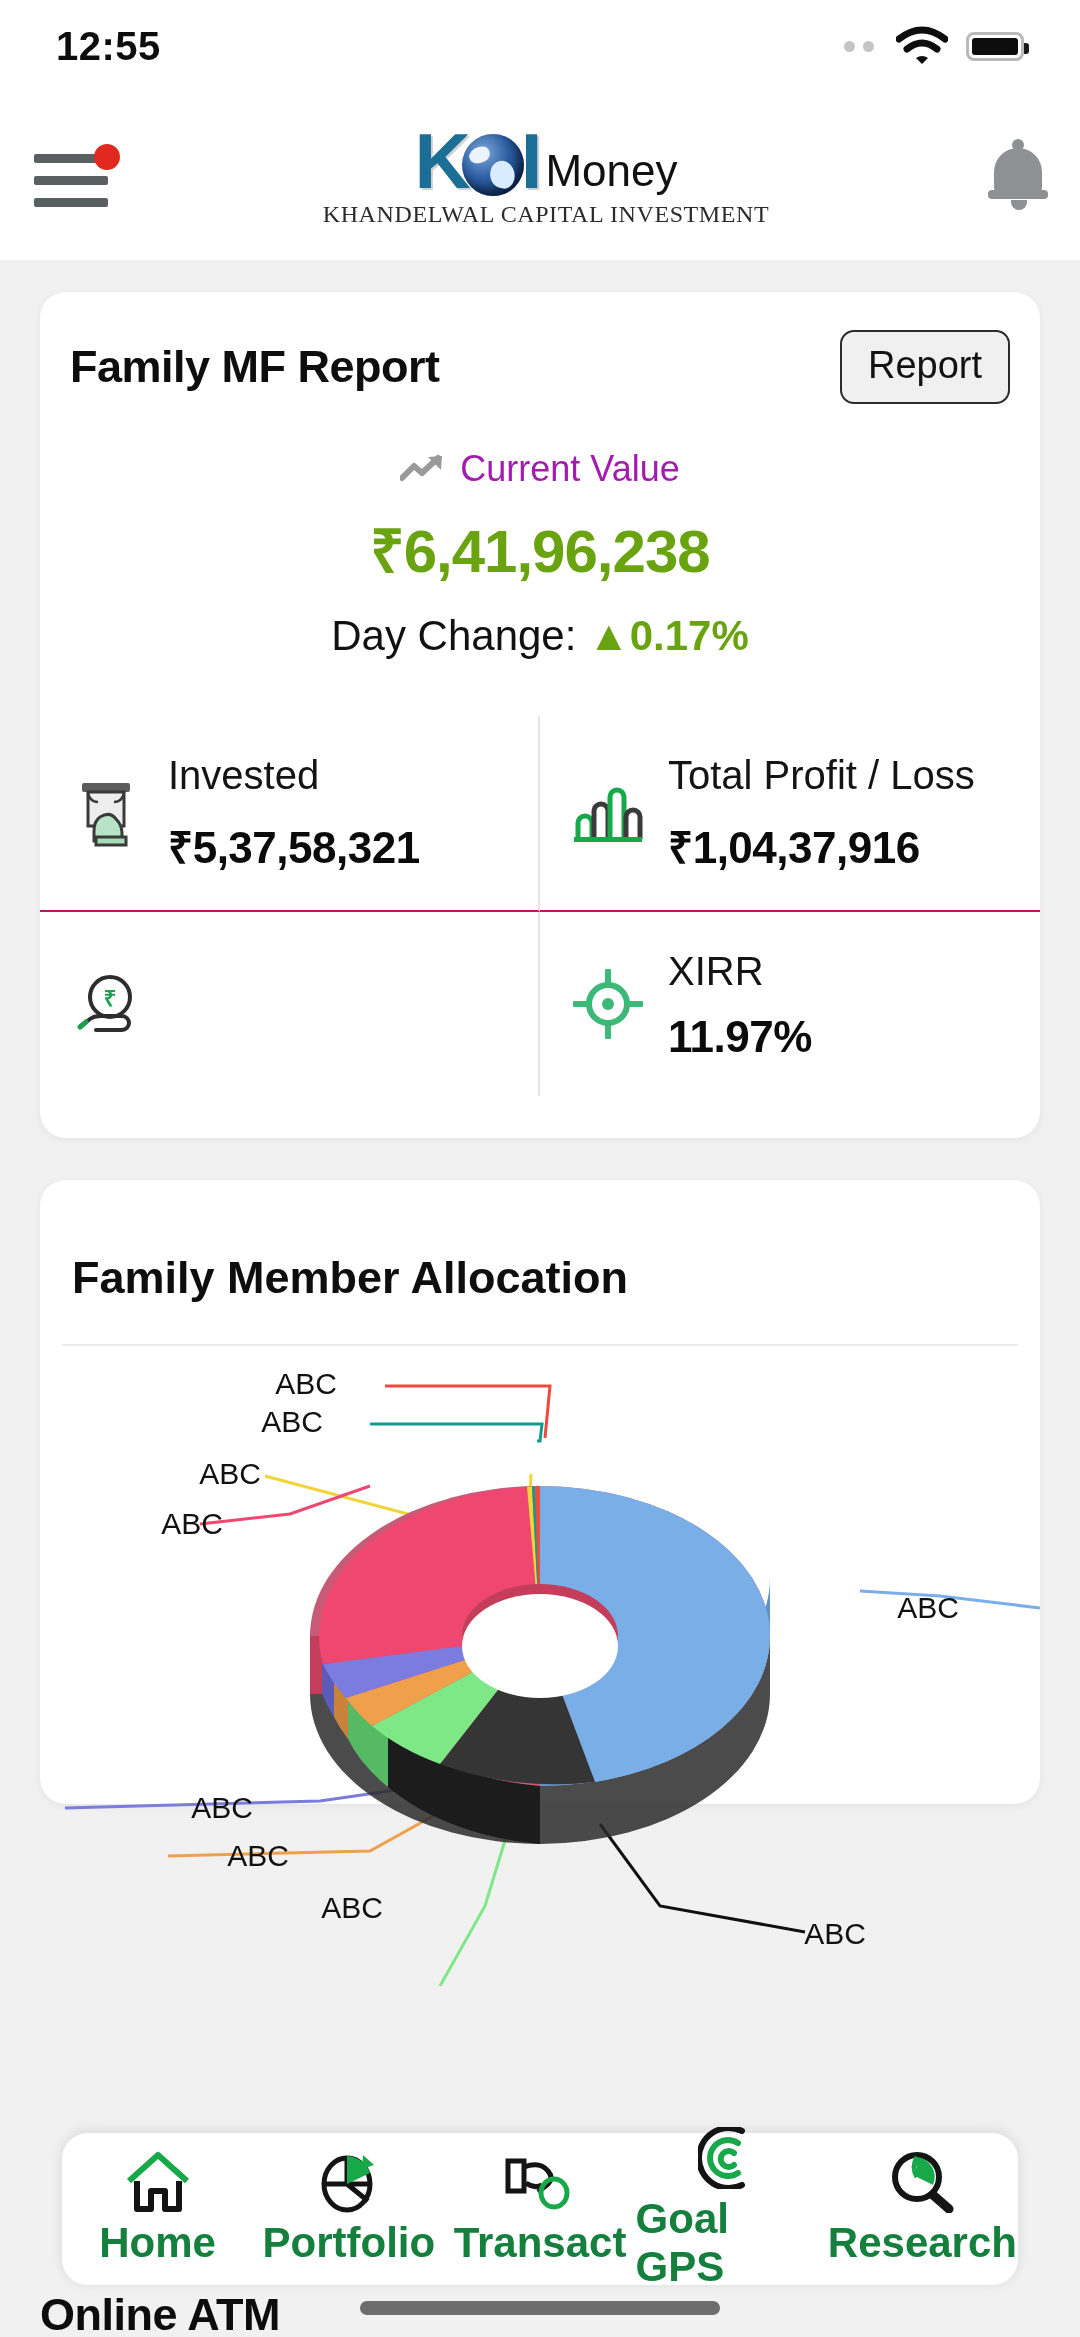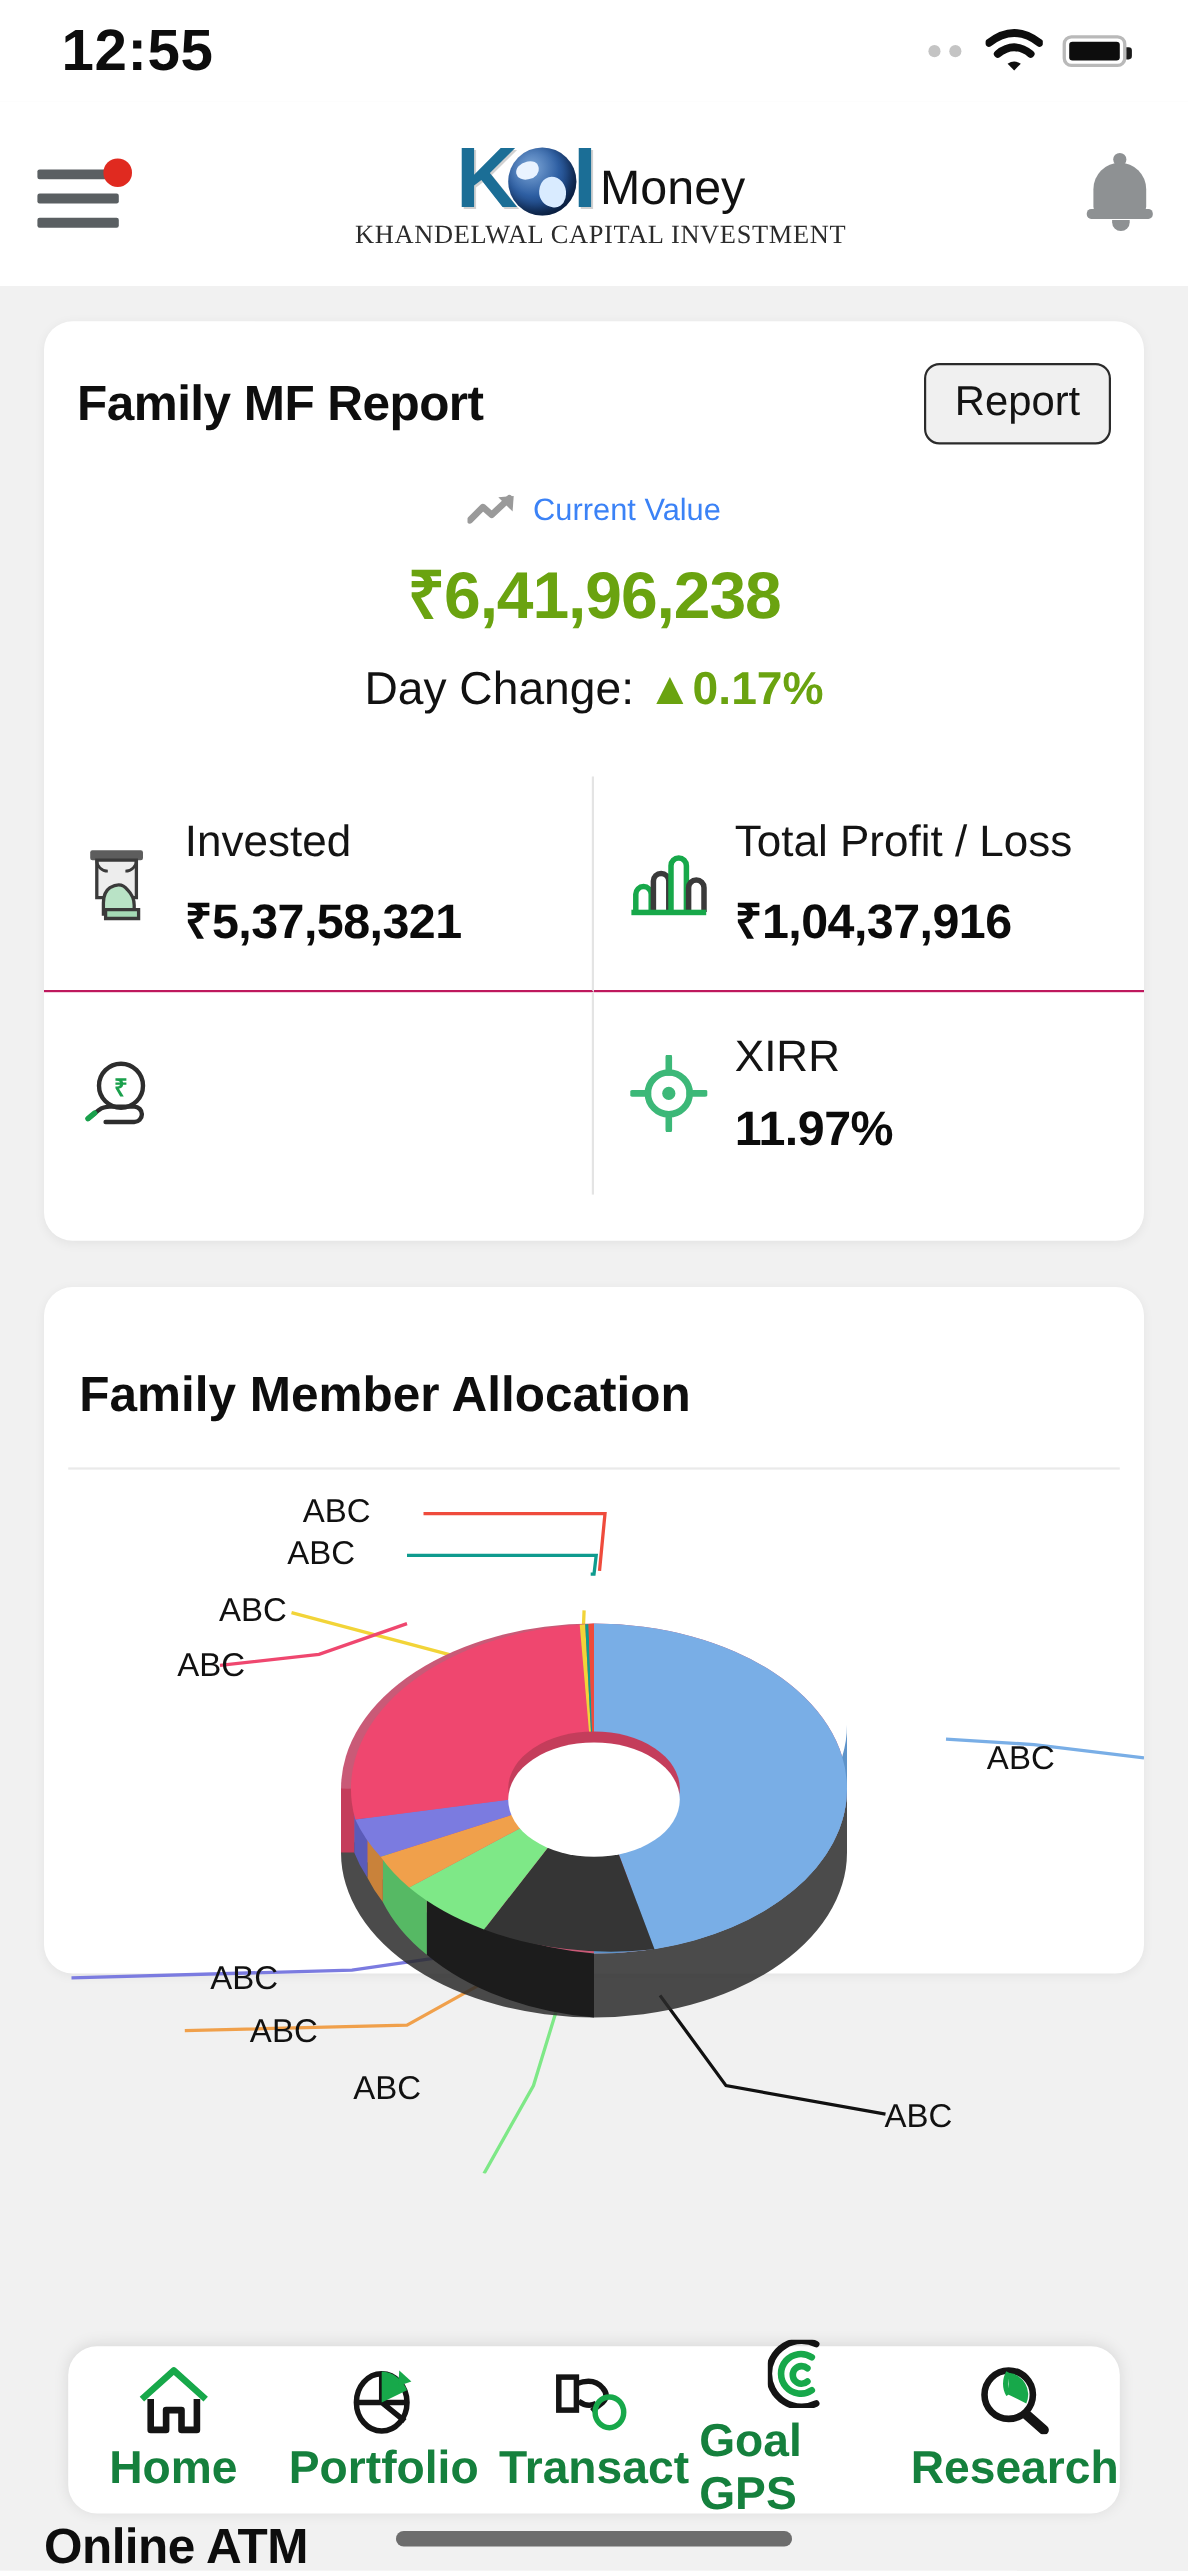--- a/index.html
+++ b/index.html
@@ -10,21 +10,21 @@
     overflow: hidden;
   }
   .phone { position: relative; width: 1080px; height: 2337px; background: #f1f1f1; }
 
   
   .statusbar {
     position: absolute; top: 0; left: 0; width: 1080px; height: 92px;
     background: #ffffff; display: flex; align-items: center;
     justify-content: space-between; padding: 0 56px;
   }
-  .clock { font-size: 53px; font-weight: 600; color: #0d0d0d; letter-spacing: .5px; }
+  .clock { font-size: 40px; font-weight: 600; color: #0d0d0d; letter-spacing: .5px; }
   .status-right { display: flex; align-items: center; gap: 18px; }
   .dots { display: flex; gap: 8px; align-items: center; margin-right: 4px; }
   .dots i { width: 11px; height: 11px; border-radius: 50%; background: #c4c4c4; display: block; }
   .battery {
     width: 58px; height: 29px; border: 3px solid #b9b9b9; border-radius: 8px;
     position: relative; padding: 3px;
   }
   .battery::after {
     content: ""; position: absolute; right: -8px; top: 8px;
     width: 5px; height: 11px; background: #1a1a1a; border-radius: 0 3px 3px 0;
@@ -111,21 +111,21 @@
   }
   .card-title { font-size: 45px; font-weight: 700; color: #0e0e0e; letter-spacing: -.5px; }
   .report-btn {
     font-size: 38px; color: #131313; background: #f0f0f0;
     border: 2px solid #2b2b2b; border-radius: 14px; padding: 14px 26px 18px 26px;
     line-height: 1; font-family: "Liberation Sans", sans-serif;
   }
 
   .cv-wrap { text-align: center; margin-top: 44px; }
   .cv-label {
-    font-size: 28px; color: #3b82f6; display: flex; align-items: center;
+    font-size: 36px; color: #a21caf; display: flex; align-items: center;
     justify-content: center; gap: 14px;
   }
   .trend-ico { width: 46px; height: 30px; }
   .cv-value { font-size: 60px; font-weight: 700; color: #6aa310; margin-top: 18px; letter-spacing: -1px; }
   .cv-day { font-size: 42px; color: #111; margin-top: 22px; }
   .cv-day b { color: #6aa310; font-weight: 600; text-align: right; }
 
   .grid { margin-top: 56px; display: grid; grid-template-columns: 1fr 1fr; }
   .cell { padding: 34px 20px 34px 30px; display: flex; align-items: center; gap: 22px; }
   .cell.br { border-right: 2px solid #e4e4e4; }

